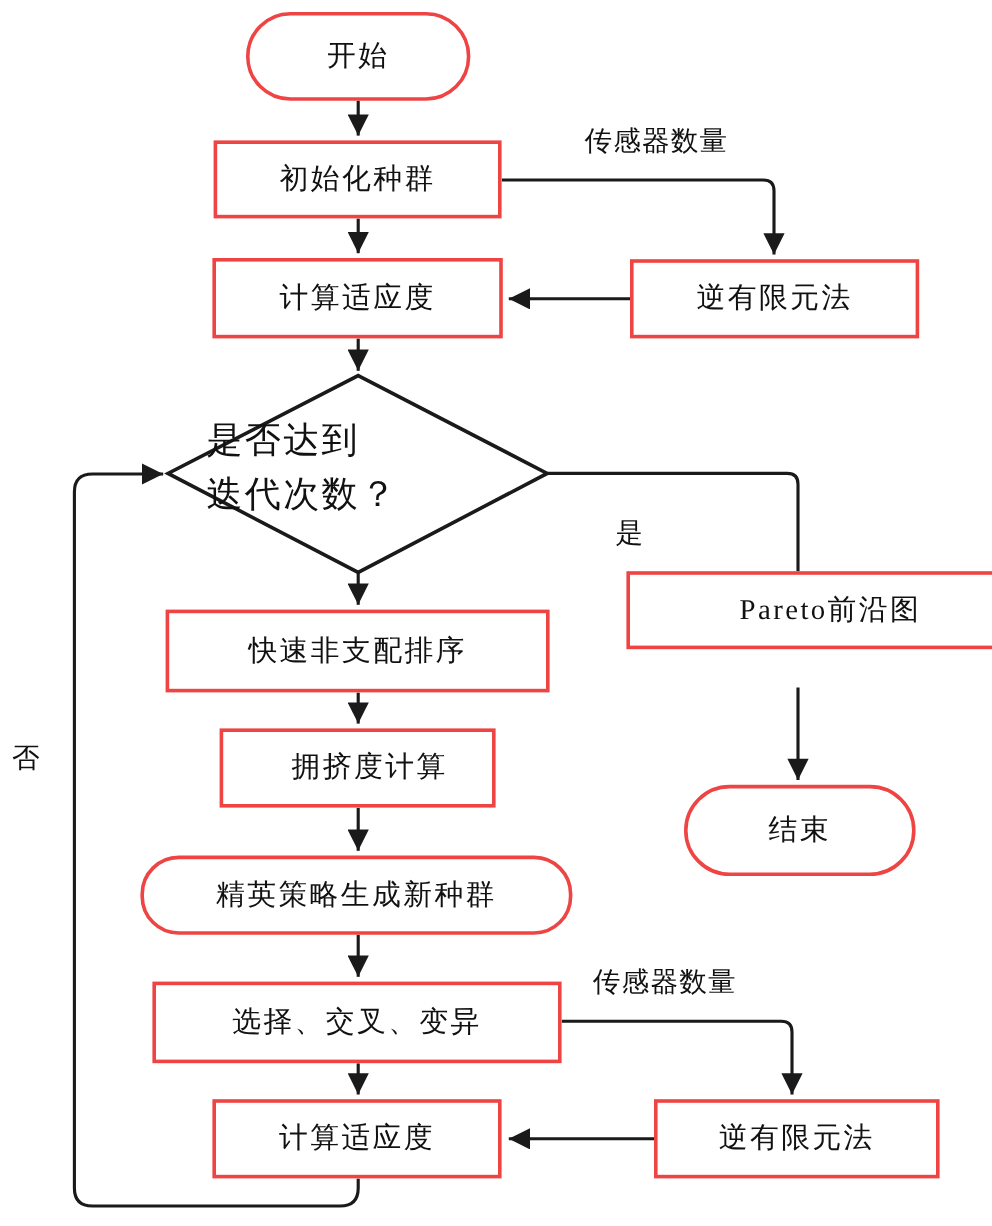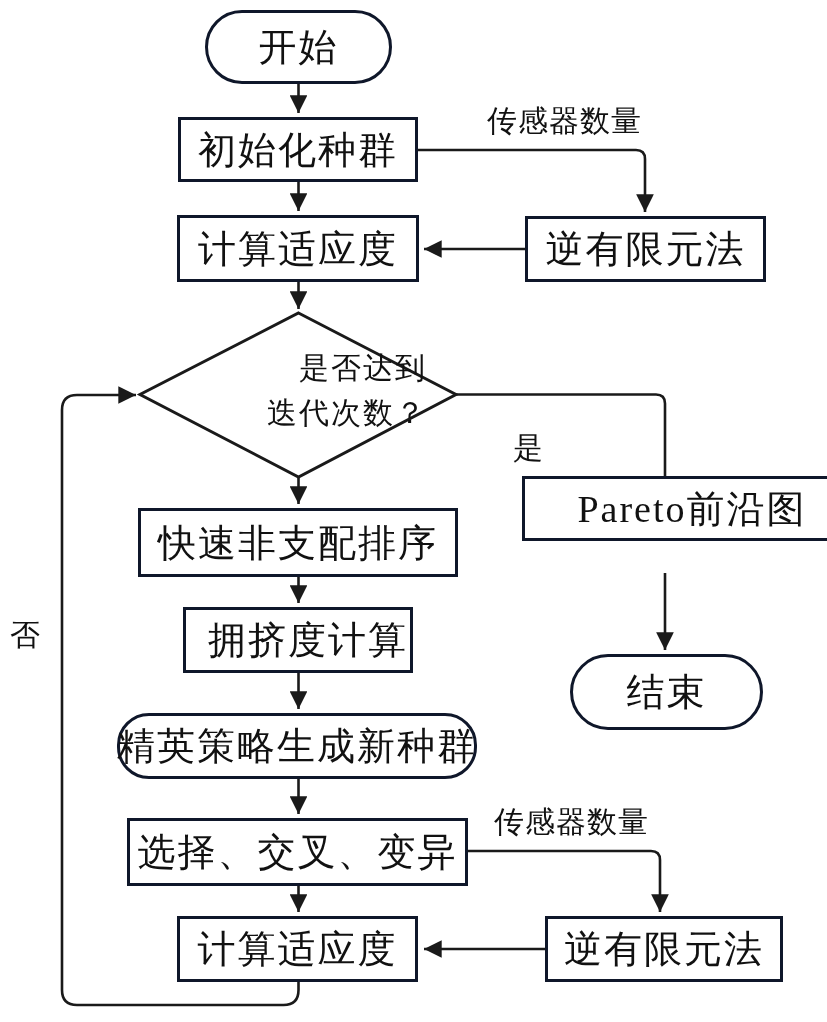--- a/index.html
+++ b/index.html
@@ -26,45 +26,45 @@
   .edge {
     fill: none;
     stroke: #1a1a1a;
     stroke-width: 2.6;
     stroke-linejoin: round;
   }
   .node {
     position: absolute;
     box-sizing: border-box;
     background: #ffffff;
-    border: 3px solid #0f172a;
+    border: 3px solid #ef4444;
     display: flex;
     align-items: center;
     justify-content: center;
-    font-size: 38px;
+    font-size: 24px;
     letter-spacing: 2px;
     white-space: nowrap;
     line-height: 1;
   }
   .stadium {
     border-radius: 40px;
   }
   .diamond-label {
     position: absolute;
-    left: 162px;
+    left: 172px;
     top: 345px;
     width: 265px;
-    text-align: right;
+    text-align: left;
     font-size: 30px;
     letter-spacing: 2px;
     line-height: 45px;
   }
   .edge-label {
     position: absolute;
-    font-size: 30px;
+    font-size: 23px;
     letter-spacing: 1px;
     white-space: nowrap;
     line-height: 1;
   }
 </style>
 </head>
 <body>
 
 <div class="canvas">
 

